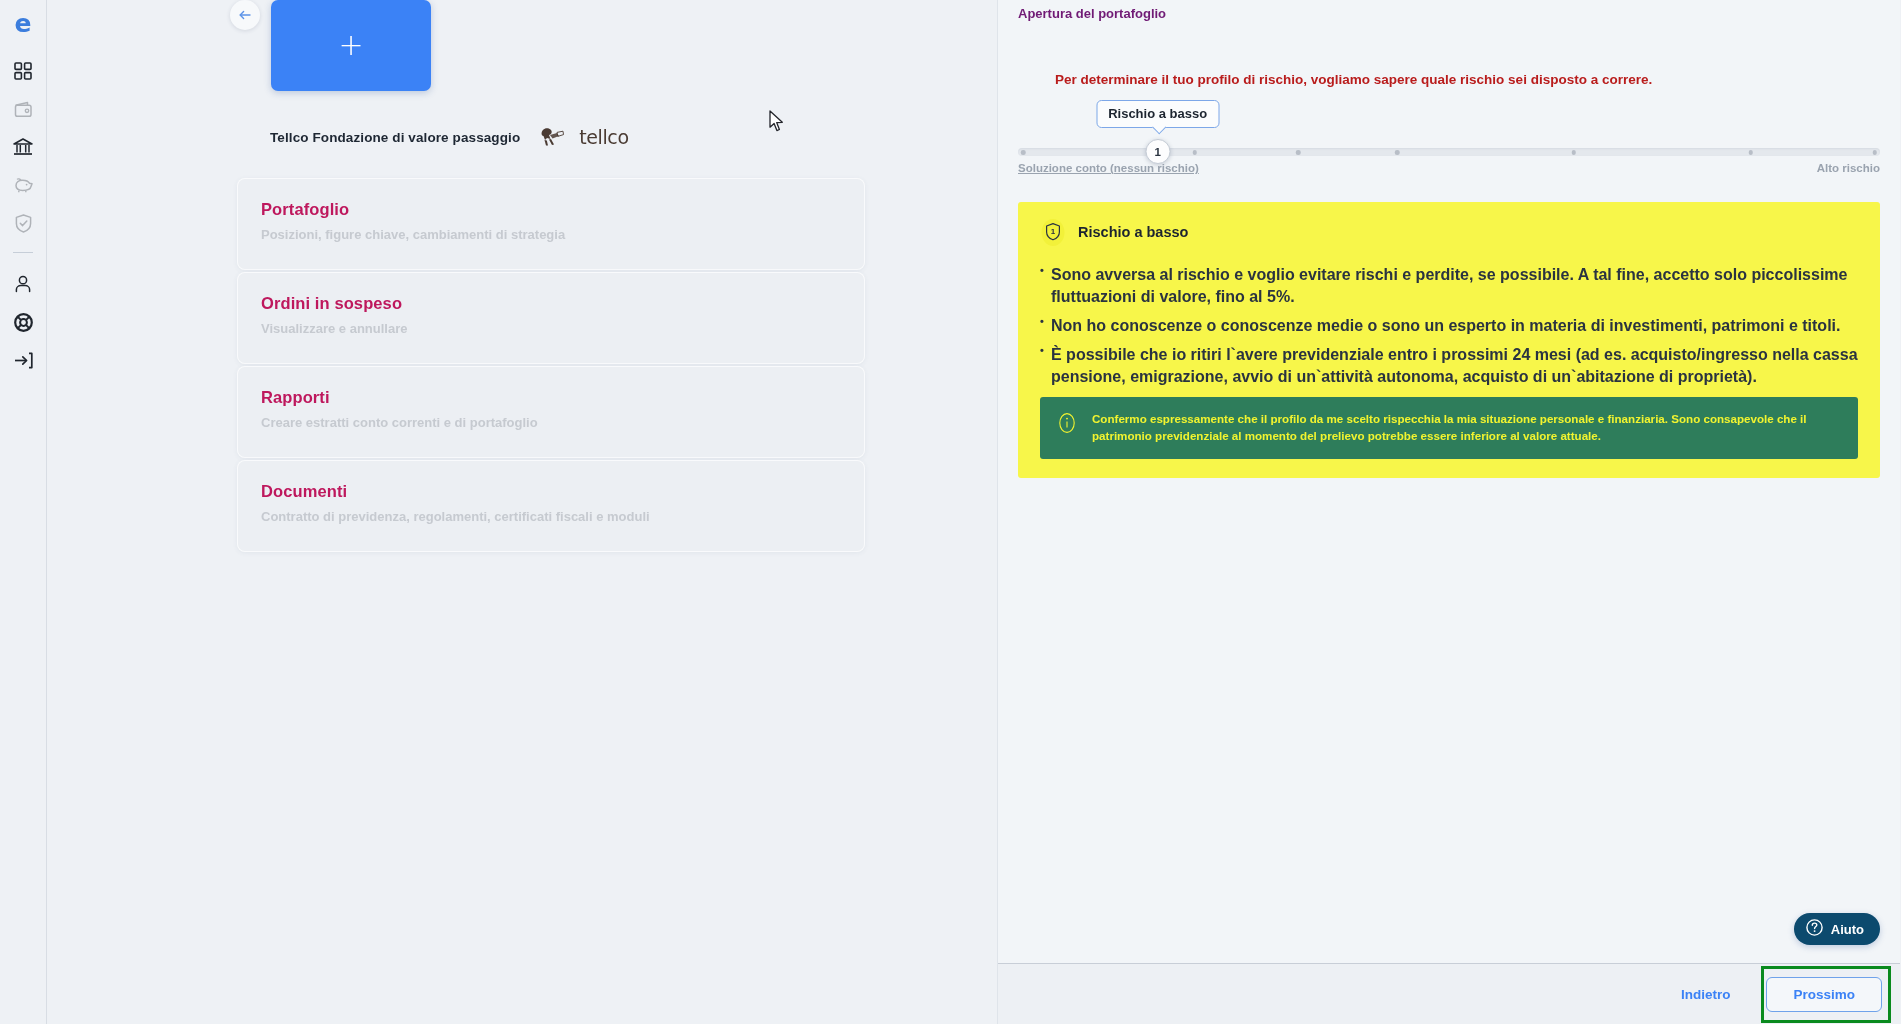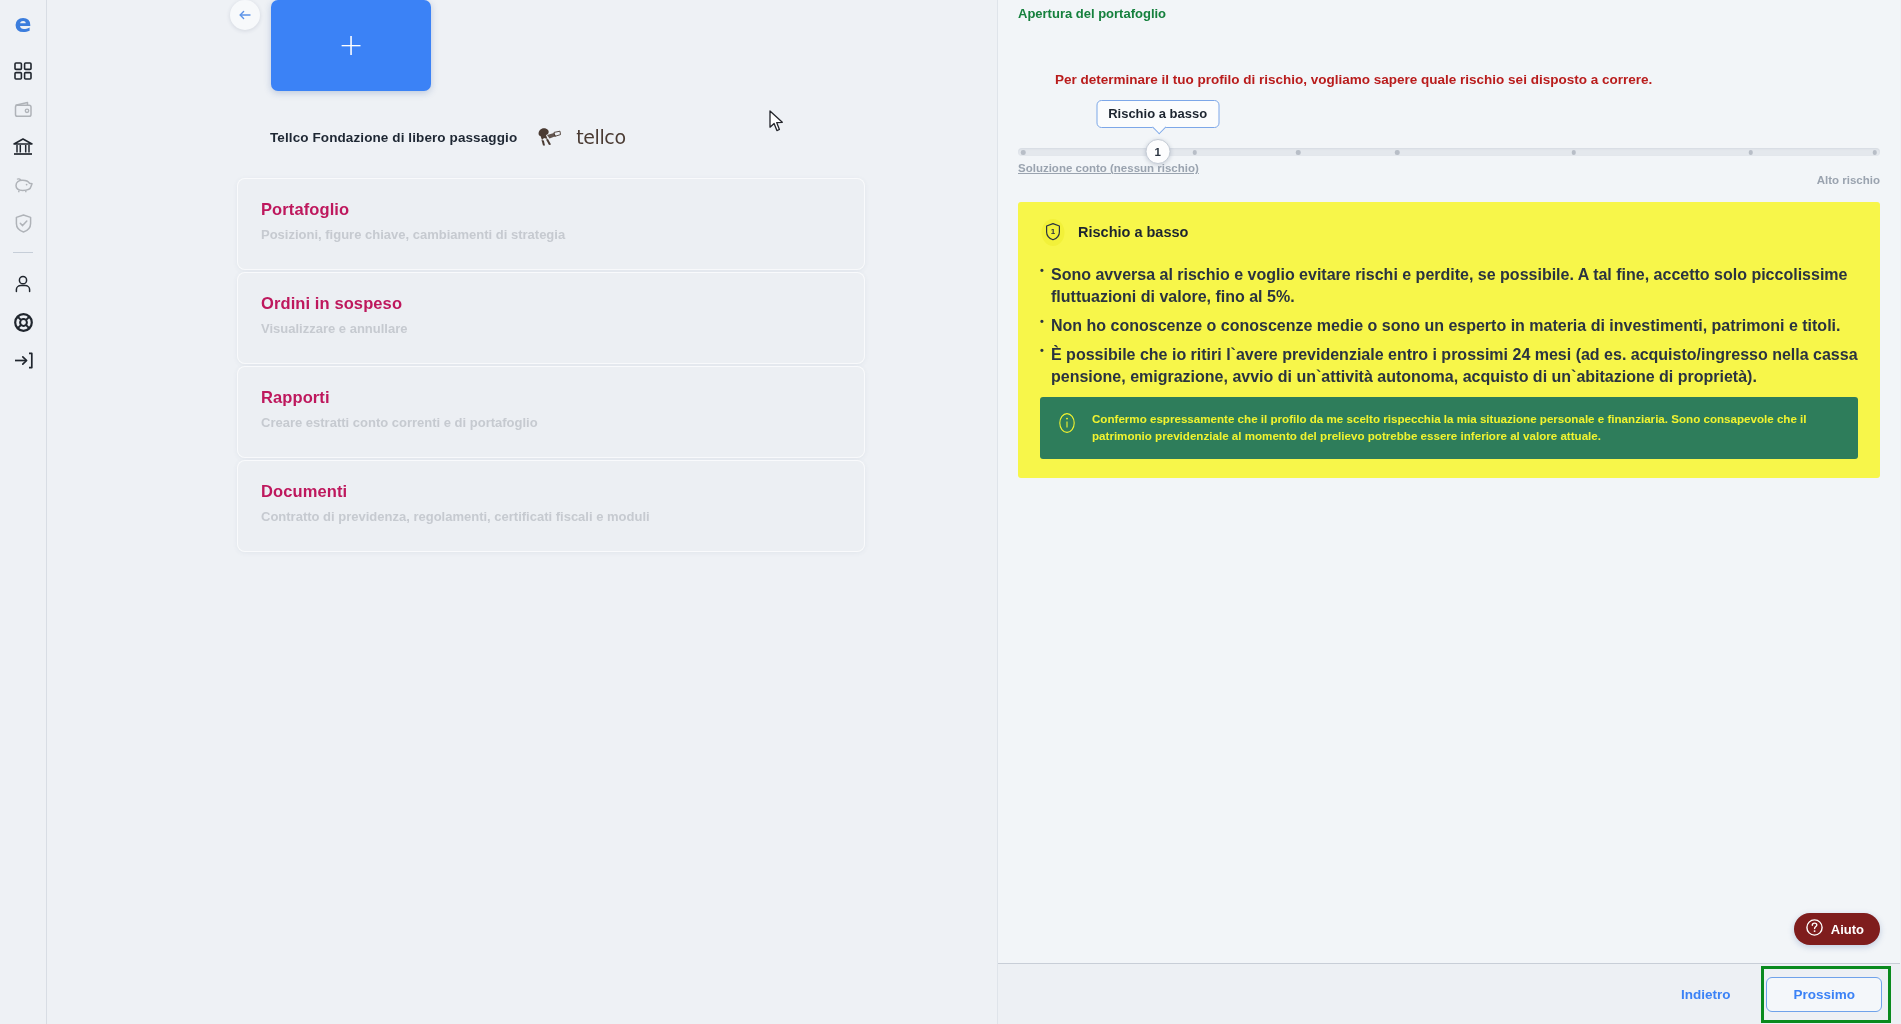--- a/index.html
+++ b/index.html
@@ -105,21 +105,21 @@
   .right-pane {
     position: relative;
     width: 902px; height: 1024px;
     background: #f2f5f8;
     flex: none;
     display: flex; flex-direction: column;
   }
   .rp-body { position: relative; flex: 1 1 auto; }
   .rp-title {
     position: absolute; left: 20px; top: 6px;
-    font-size: 13px; font-weight: 700; color: #15803d;
+    font-size: 13px; font-weight: 700; color: #701a75;
   }
   .rp-question {
     position: absolute; left: 20px; top: 72px;
     font-size: 13.5px; font-weight: 700; color: #b91c1c; padding-left: 37px;
   }
 
   
   .slider-wrap { position: absolute; left: 20px; top: 148px; width: 862px; }
   .slider-track {
     position: relative; height: 8px; border-radius: 4px;
@@ -158,21 +158,21 @@
     background: #fbfcfd;
     border-right: 1px solid #7da7e8;
     border-bottom: 1px solid #7da7e8;
     transform: rotate(45deg) translateY(-1px);
   }
   .slider-labels {
     position: relative; margin-top: 6px; height: 16px;
     font-size: 11.5px; font-weight: 700; color: #9aa3af;
   }
   .slider-labels .lbl-left { position: absolute; left: 0; top: 0; text-decoration: underline; }
-  .slider-labels .lbl-right { position: absolute; right: 0; top: 0; margin-top: 12px; }
+  .slider-labels .lbl-right { position: absolute; right: 0; top: 0; }
 
   
   .alert-yellow {
     position: absolute; left: 20px; top: 202px; width: 862px;
     background: #f7f64a;
     border-radius: 3px;
     padding: 16px 22px 19px 22px;
   }
   .ay-head { display: flex; align-items: center; gap: 12px; margin-bottom: 18px; }
   .ay-shield {
@@ -199,21 +199,21 @@
   }
   .ag-icon { flex: none; width: 22px; height: 22px; margin-top: 1px; }
   .ag-text {
     font-size: 11.6px; font-weight: 700; color: #f2f42f;
     line-height: 1.45;
   }
 
   
   .help-btn {
     position: absolute; right: 20px; bottom: 18px;
-    background: #7f1d1d;
+    background: #0c4a6e;
     border-radius: 20px;
     height: 32px;
     padding: 0 16px 0 12px;
     display: flex; align-items: center; gap: 8px;
     color: #fff; font-size: 13px; font-weight: 700;
     box-shadow: 0 2px 6px rgba(40,80,150,0.25);
     cursor: pointer;
   }
 
   
@@ -338,21 +338,21 @@
         <line x1="12" y1="7" x2="2.4" y2="7" stroke="#5c93e8" stroke-width="1.4" stroke-linecap="round"></line>
         <path d="M5.6 3.6 L2.2 7 L5.6 10.4" fill="none" stroke="#5c93e8" stroke-width="1.4" stroke-linecap="round" stroke-linejoin="round"></path>
       </svg>
     </div>
 
     <div class="add-tile">
       <span class="plus">+</span>
     </div>
 
     <div class="inst-row">
-      <span class="inst-name">Tellco Fondazione di libero passaggio</span>
+      <span class="inst-name">Tellco Fondazione di valore passaggio</span>
       <span class="inst-logo">
         <svg class="inst-logo-mark" width="28" height="22" viewBox="0 0 28 22">
           <g fill="#4a3b33">
             <path d="M6 4 C8 1.5 12 1.5 14 4 C15.5 6 14.5 8.5 12 9 L13.5 13 L10 12 L8 14 L6.5 10 C4 9.5 4 6 6 4 Z"></path>
             <path d="M13 9 L20 7 L22 10 L15.5 12.5 Z" opacity="0.85"></path>
             <path d="M7.5 14 L9 19.5 L11 19.5 L9.8 14.5 Z"></path>
             <path d="M12 13.5 L15 19 L17 18.5 L14 13 Z"></path>
           </g>
           <path d="M20 6.4 L26 5.2 L26.5 8.6 L20.8 10.4 Z" fill="none" stroke="#4a3b33" stroke-width="0.9"></path>
         </svg>

